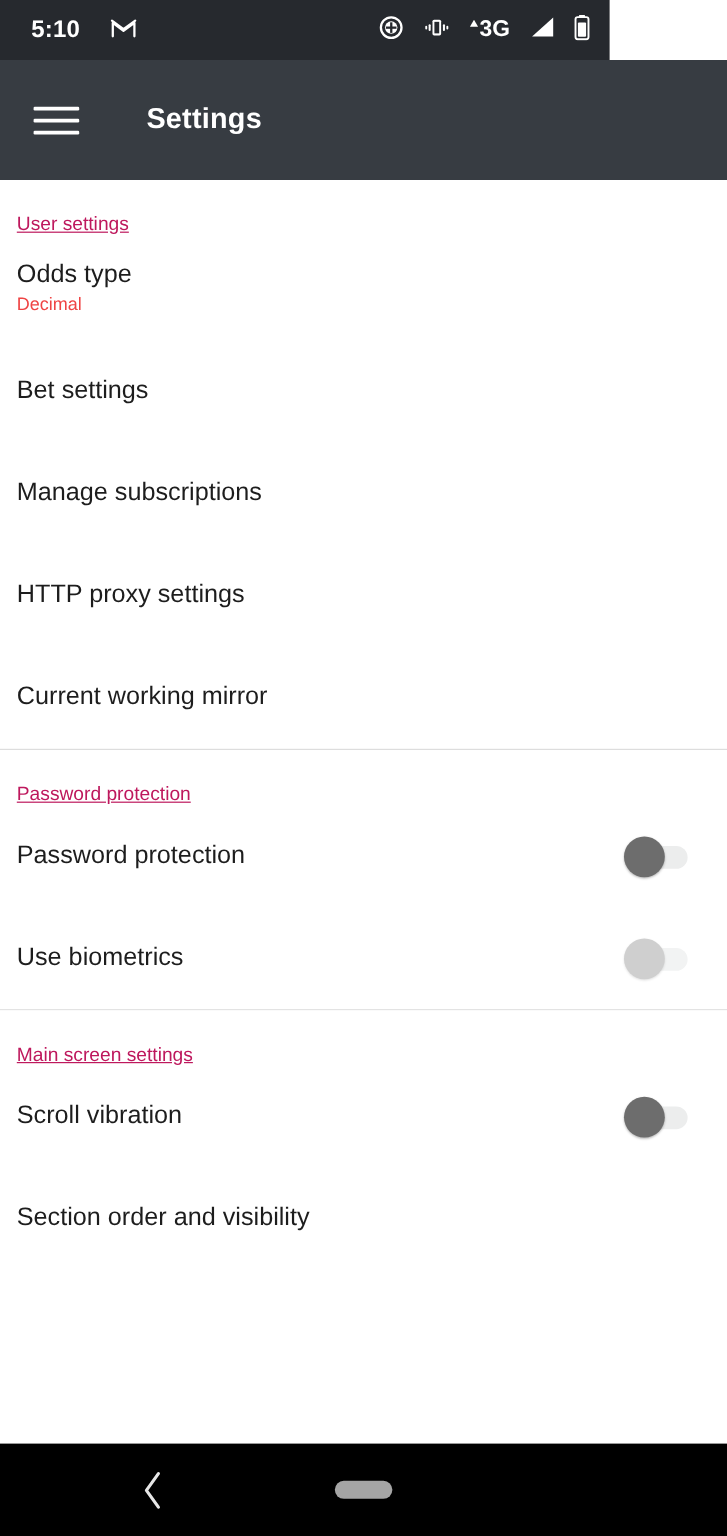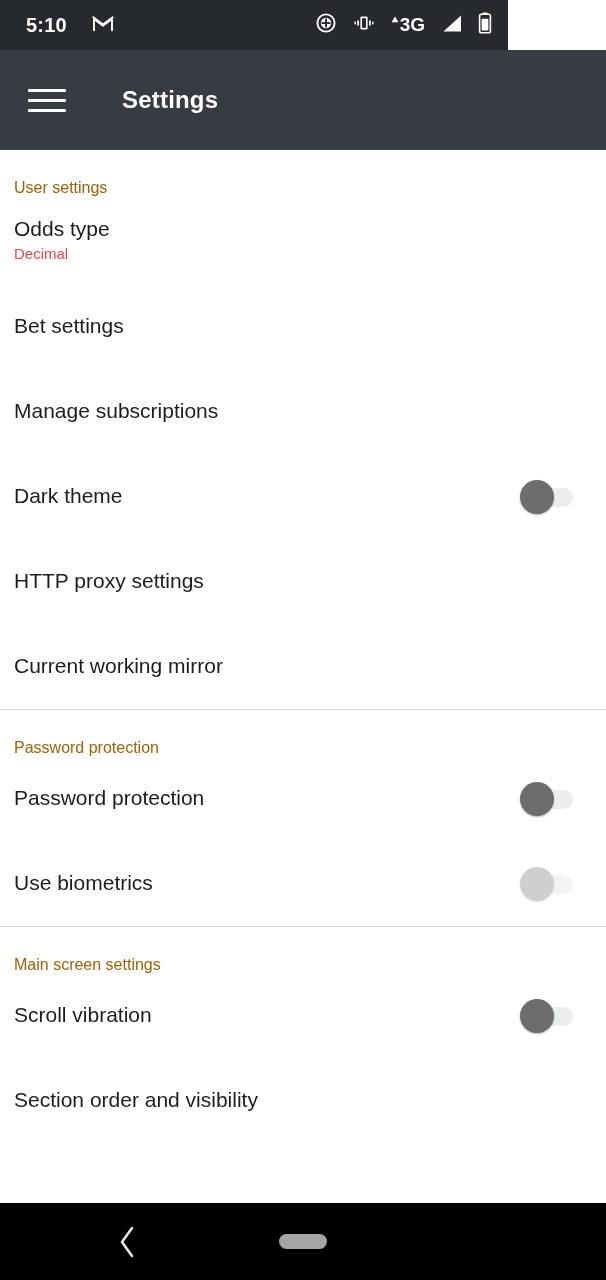--- a/index.html
+++ b/index.html
@@ -97,24 +97,25 @@
     background: #ffffff;
     overflow: hidden;
   }
   .section { background: #ffffff; }
   .section-divider {
     height: 1px;
     background: #dddddd;
     width: 100%;
   }
   .category-header {
-    color: #a16207;
+    color: #be185d;
     font-size: 16px;
     padding: 30px 14px 0 14px;
     line-height: 1;
+    text-decoration: underline;
   }
   .row {
     position: relative;
     display: flex;
     align-items: center;
     padding: 0 14px;
     box-sizing: border-box;
     min-height: 68px;
     cursor: pointer;
   }
@@ -286,29 +287,20 @@
             <div class="row-title">Bet settings</div>
           </div>
         </div>
         <div class="row" style="height: 85px;">
           <div class="row-texts">
             <div class="row-title">Manage subscriptions</div>
           </div>
         </div>
         <div class="row" style="height: 85px;">
           <div class="row-texts">
-            <div class="row-title">Dark theme</div>
-          </div>
-          <div class="switch">
-            <span class="track"></span>
-            <span class="thumb"></span>
-          </div>
-        </div>
-        <div class="row" style="height: 85px;">
-          <div class="row-texts">
             <div class="row-title">HTTP proxy settings</div>
           </div>
         </div>
         <div class="row" style="height: 85px;">
           <div class="row-texts">
             <div class="row-title">Current working mirror</div>
           </div>
         </div>
       </div>
       <div class="section-divider"></div>

